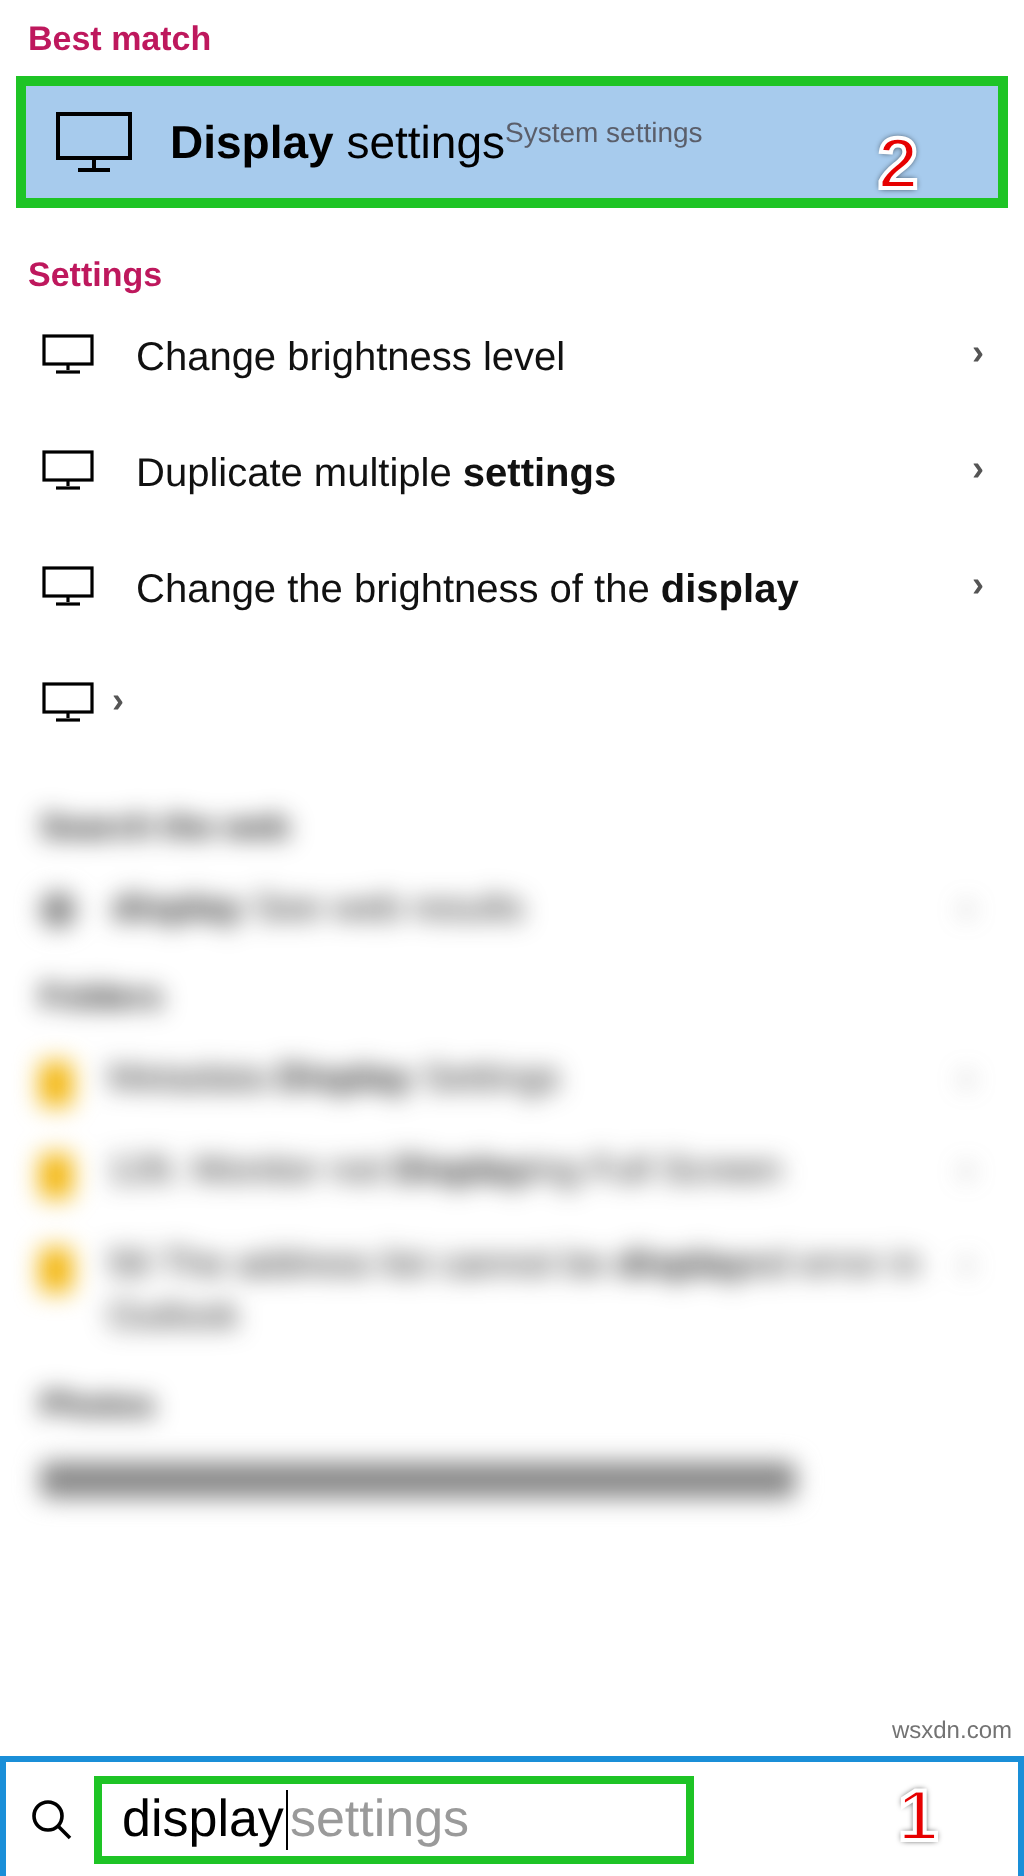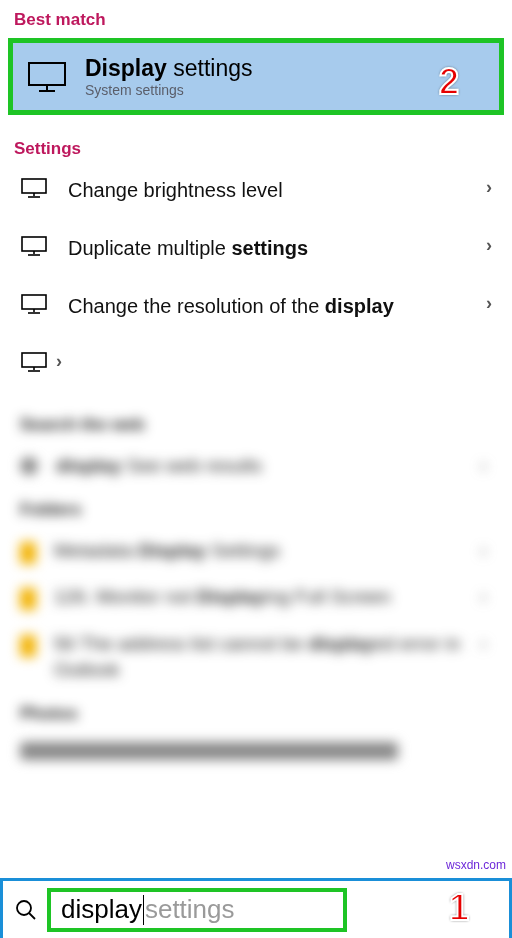--- a/index.html
+++ b/index.html
@@ -32,21 +32,20 @@
     display: flex;
     align-items: center;
     justify-content: center;
     flex-shrink: 0;
   }
   .monitor-icon svg { display: block; }
   .result-item .monitor-icon { width: 28px; height: 22px; }
   .best-match-text {
     margin-left: 18px;
     display: flex;
-    flex-direction: column;
   }
   .best-match-title {
     font-size: 23px;
     color: #000;
     font-weight: 400;
   }
   .best-match-title b { font-weight: 700; }
   .best-match-sub {
     font-size: 14px;
     color: #5a5e6a;
@@ -125,21 +124,21 @@
     right: 6px;
     top: 14px;
     color: #666;
     font-weight: 700;
   }
   .watermark {
     position: absolute;
     right: 6px;
     bottom: 66px;
     font-size: 12px;
-    color: #6d28d9;
+    color: #737373;
     font-family: Arial, sans-serif;
     z-index: 5;
   }
   .search-bar {
     position: absolute;
     left: 0; right: 0; bottom: 0;
     height: 60px;
     border-top: 3px solid #1a8fd8;
     border-left: 3px solid #1a8fd8;
     border-right: 3px solid #1a8fd8;
@@ -231,21 +230,21 @@
   </div>
 
   <div class="result-item">
     <span class="monitor-icon">
       <svg width="26" height="20" viewBox="0 0 26 20">
           <rect x="1" y="1" width="24" height="14" fill="none" stroke="#000" stroke-width="1.6"></rect>
           <line x1="13" y1="15" x2="13" y2="18" stroke="#000" stroke-width="1.6"></line>
           <line x1="7" y1="19" x2="19" y2="19" stroke="#000" stroke-width="1.6"></line>
         </svg>
     </span>
-    <span class="label"><span>Change the resolution of the </span><b>display</b></span>
+    <span class="label"><span>Change the brightness of the </span><b>display</b></span>
     <span class="chevron">›</span>
   </div>
 
   <div class="result-item">
     <span class="monitor-icon">
       <svg width="26" height="20" viewBox="0 0 26 20">
           <rect x="1" y="1" width="24" height="14" fill="none" stroke="#000" stroke-width="1.6"></rect>
           <line x1="13" y1="15" x2="13" y2="18" stroke="#000" stroke-width="1.6"></line>
           <line x1="7" y1="19" x2="19" y2="19" stroke="#000" stroke-width="1.6"></line>
         </svg>

